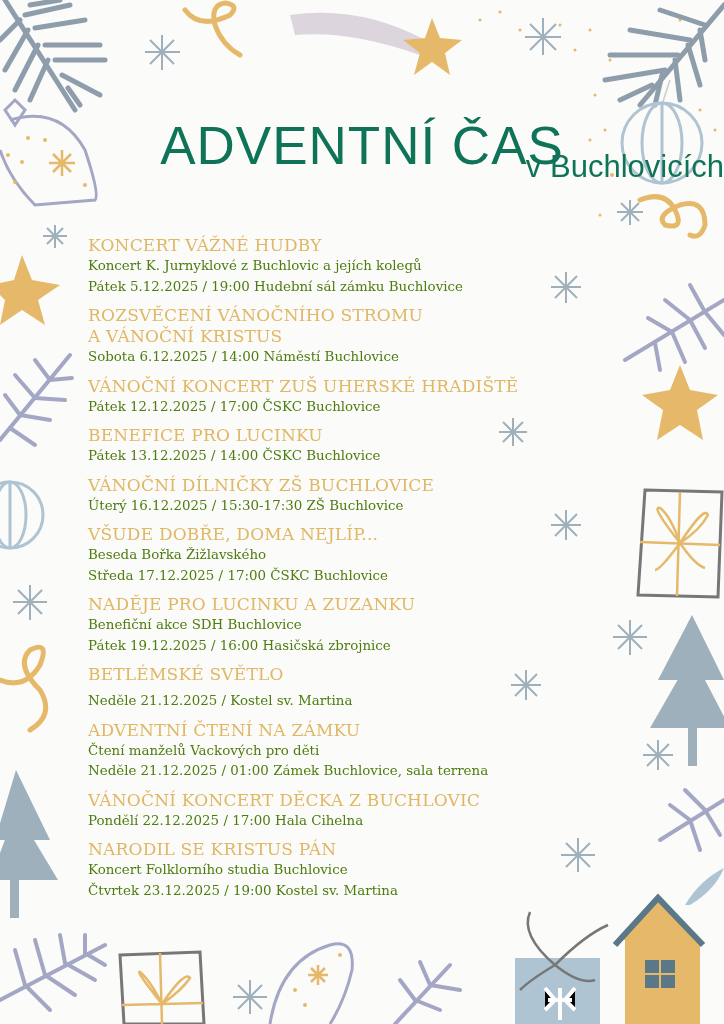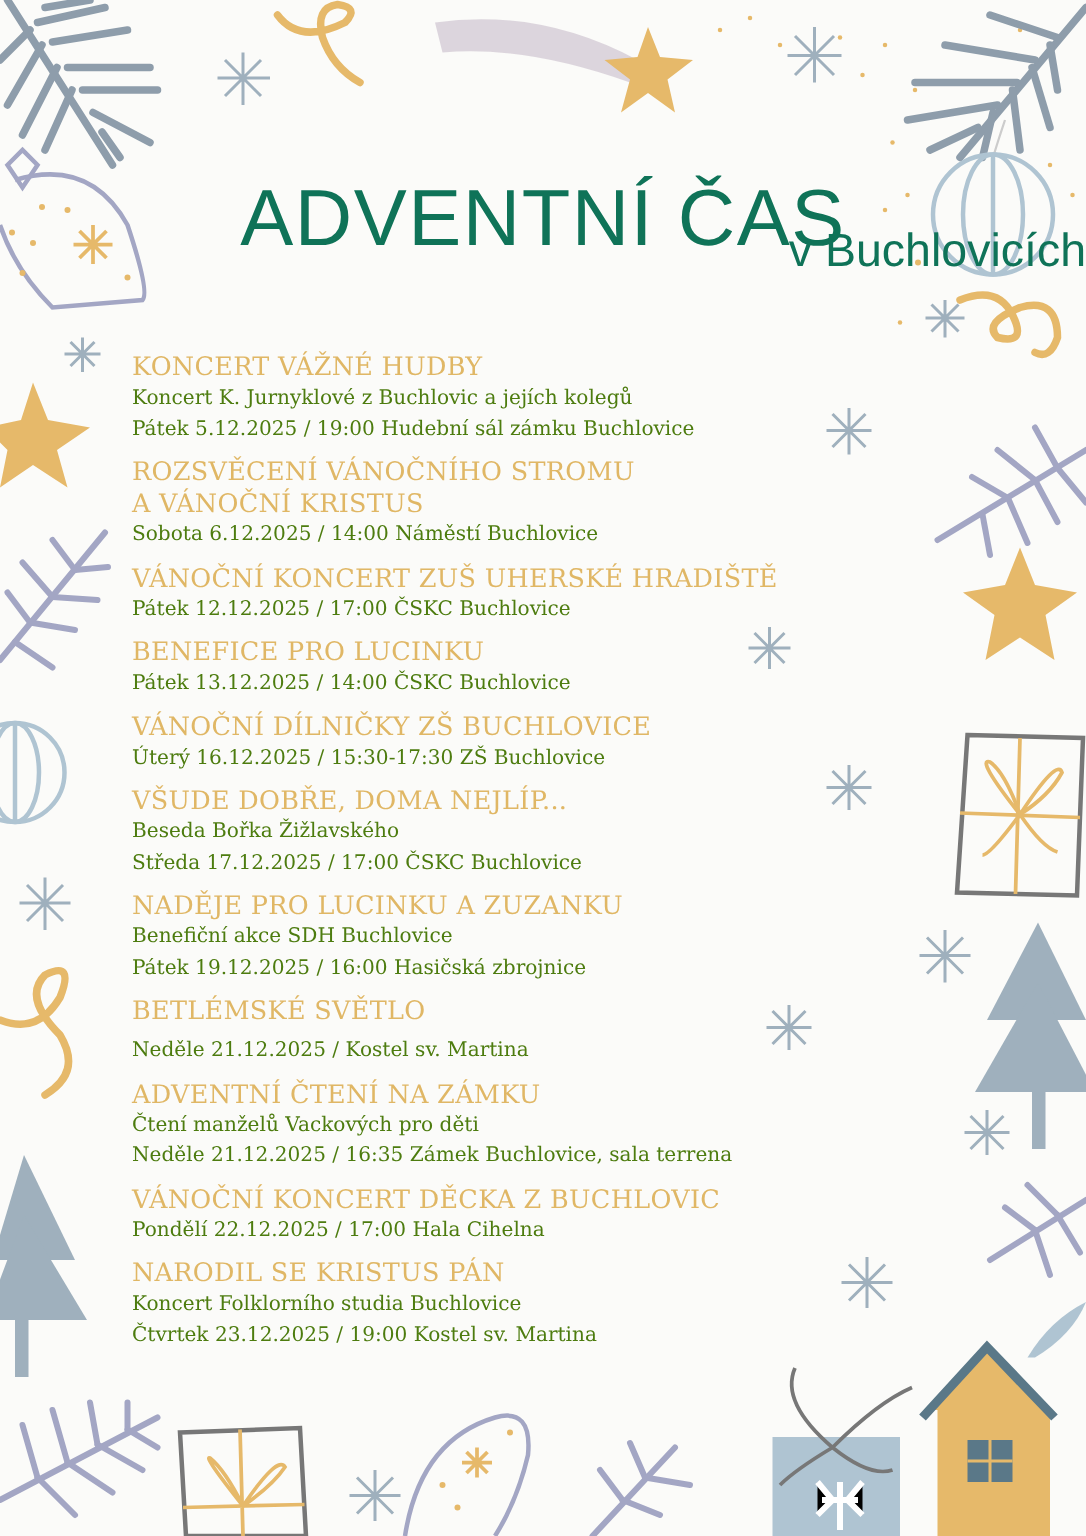--- a/index.html
+++ b/index.html
@@ -288,21 +288,21 @@
       <div class="ev-line">Benefiční akce SDH Buchlovice</div>
       <div class="ev-line">Pátek 19.12.2025 / 16:00 Hasičská zbrojnice</div>
     </div>
     <div class="event">
       <div class="ev-title" style="margin-bottom:6px">BETLÉMSKÉ SVĚTLO</div>
       <div class="ev-line">Neděle 21.12.2025 / Kostel sv. Martina</div>
     </div>
     <div class="event">
       <div class="ev-title">ADVENTNÍ ČTENÍ NA ZÁMKU</div>
       <div class="ev-line">Čtení manželů Vackových pro děti</div>
-      <div class="ev-line">Neděle 21.12.2025 / 16:35 Zámek Buchlovice, sala terrena</div>
+      <div class="ev-line">Neděle 21.12.2025 / 01:00 Zámek Buchlovice, sala terrena</div>
     </div>
     <div class="event">
       <div class="ev-title">VÁNOČNÍ KONCERT DĚCKA Z BUCHLOVIC</div>
       <div class="ev-line">Pondělí 22.12.2025 / 17:00 Hala Cihelna</div>
     </div>
     <div class="event">
       <div class="ev-title">NARODIL SE KRISTUS PÁN</div>
       <div class="ev-line">Koncert Folklorního studia Buchlovice</div>
       <div class="ev-line">Čtvrtek 23.12.2025 / 19:00 Kostel sv. Martina</div>
     </div>

